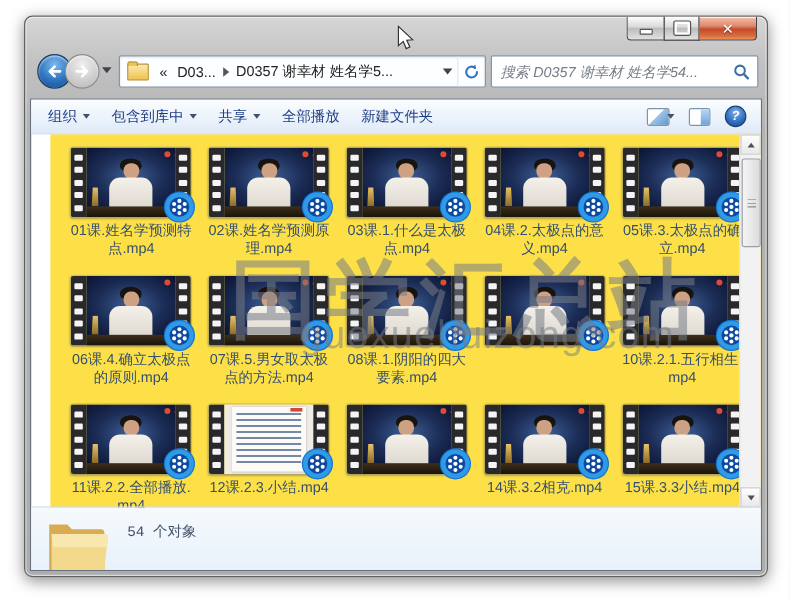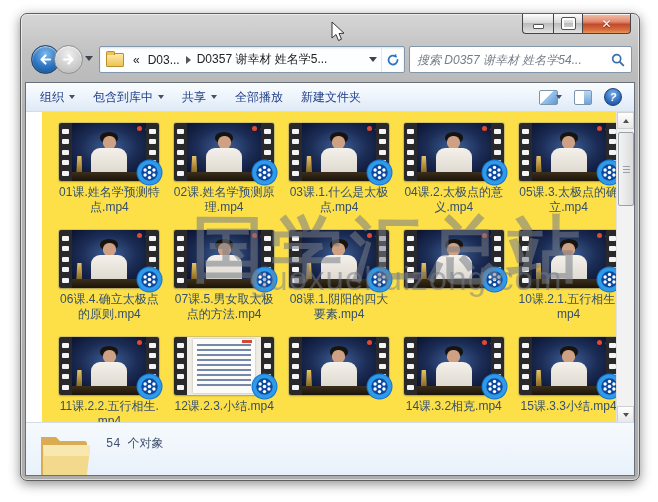--- a/index.html
+++ b/index.html
@@ -674,21 +674,21 @@
                   <circle cx="13.5" cy="13.5" r="8.2" fill="#0b4aa0"></circle>
                   <circle cx="13.5" cy="13.5" r="1.8" fill="#fff"></circle>
                   <circle cx="13.5" cy="8.4" r="1.7" fill="#fff"></circle>
                   <circle cx="17.9" cy="11" r="1.7" fill="#fff"></circle>
                   <circle cx="17.9" cy="16" r="1.7" fill="#fff"></circle>
                   <circle cx="13.5" cy="18.6" r="1.7" fill="#fff"></circle>
                   <circle cx="9.1" cy="16" r="1.7" fill="#fff"></circle>
                   <circle cx="9.1" cy="11" r="1.7" fill="#fff"></circle>
                 </svg>
               </div>
-              <div class="fname">11课.2.2.五行相生.mp4</div>
+              <div class="fname">11课.2.2.全部播放.mp4</div>
             </div>
             <div class="cell">
               <div class="thumbwrap">
                 <div class="film">
                   <div class="holes">
                     <i></i>
                     <i></i>
                     <i></i>
                     <i></i>
                     <i></i>

